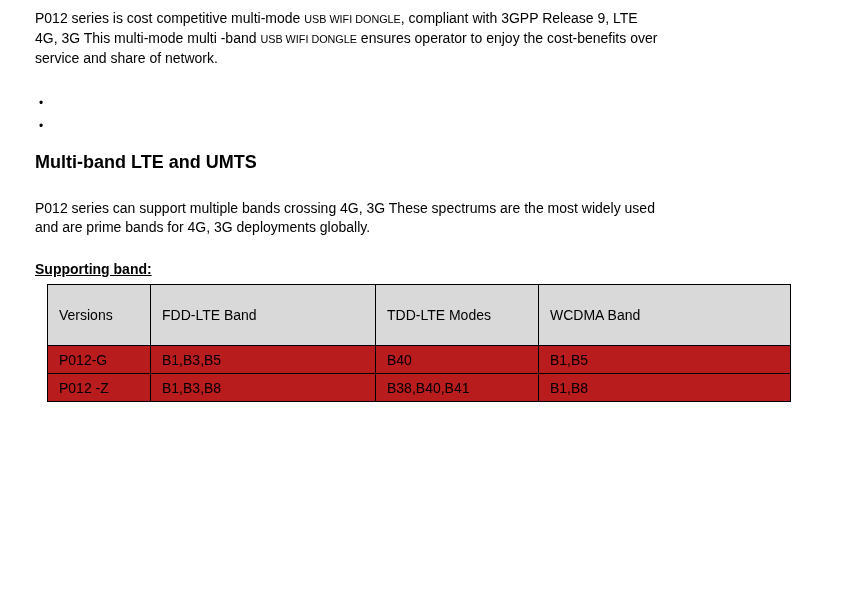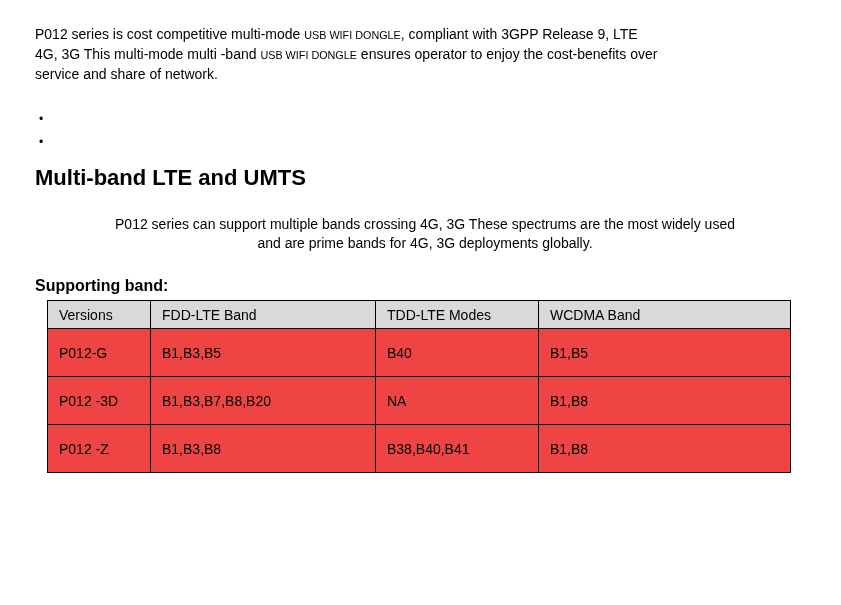--- a/index.html
+++ b/index.html
@@ -8,21 +8,21 @@
     background: #ffffff;
   }
   .page {
     position: relative;
     width: 841px;
     height: 605px;
     background: #ffffff;
     color: #000000;
     font-family: "Liberation Sans", "DejaVu Sans", sans-serif;
     overflow: hidden;
-    padding: 25px 26px 0 35px;
+    padding: 9px 26px 0 35px;
   }
   .para {
     margin: 0;
     font-size: 14px;
     line-height: 19px;
     white-space: pre-line;
     color: #000000;
   }
   .smallcaps {
     font-size: 10.8px;
@@ -35,32 +35,33 @@
     font-size: 14px;
     line-height: 23px;
   }
   .bullet-glyph {
     flex: 0 0 29px;
     padding-left: 4px;
     font-size: 12px;
   }
   .heading {
     margin: 13px 0 0 0;
-    font-size: 22px;
+    font-size: 18px;
     font-weight: bold;
     line-height: 22px;
     color: #000000;
   }
-  .para-spectrum { margin-top: 26px; text-align: center; }
+  .para-spectrum { margin-top: 26px; }
   .para-speed   { margin-top: 23px; }
   .table-label {
     margin: 23px 0 0 0;
-    font-size: 16px;
+    font-size: 14px;
     font-weight: bold;
     line-height: 19px;
+    text-decoration: underline;
   }
   table.band-table {
     margin: 5px 0 0 12px;
     border-collapse: separate;
     border-spacing: 0;
     table-layout: fixed;
     width: 743px;
     border-top: 1.5px solid #000000;
     border-left: 1.5px solid #000000;
   }
@@ -71,25 +72,25 @@
     font-size: 14px;
     font-weight: normal;
     text-align: left;
     vertical-align: middle;
     padding: 0 6px 0 11px;
     color: #000000;
     overflow: hidden;
   }
   table.band-table th {
     background: #d9d9d9;
-    height: 28px;
+    height: 61px;
   }
   table.band-table td {
-    background: #ef4444;
-    height: 48px;
+    background: #b91c1c;
+    height: 28px;
   }
 </style>
 </head>
 <body>
 
 <div class="page">
 
   <p class="para"><span>P012 series is cost competitive multi-mode </span><span class="smallcaps">USB WIFI DONGLE</span><span>, compliant with 3GPP Release 9, LTE
 4G, 3G This multi-mode multi -band </span><span class="smallcaps">USB WIFI DONGLE</span><span> ensures operator to enjoy the cost-benefits over
 service and share of network.</span></p>
@@ -127,26 +128,20 @@
       </tr>
     </thead>
     <tbody>
       <tr>
         <td>P012-G</td>
         <td>B1,B3,B5</td>
         <td>B40</td>
         <td>B1,B5</td>
       </tr>
       <tr>
-        <td>P012 -3D</td>
-        <td>B1,B3,B7,B8,B20</td>
-        <td>NA</td>
-        <td>B1,B8</td>
-      </tr>
-      <tr>
         <td>P012 -Z</td>
         <td>B1,B3,B8</td>
         <td>B38,B40,B41</td>
         <td>B1,B8</td>
       </tr>
     </tbody>
   </table>
 
 </div>
 

